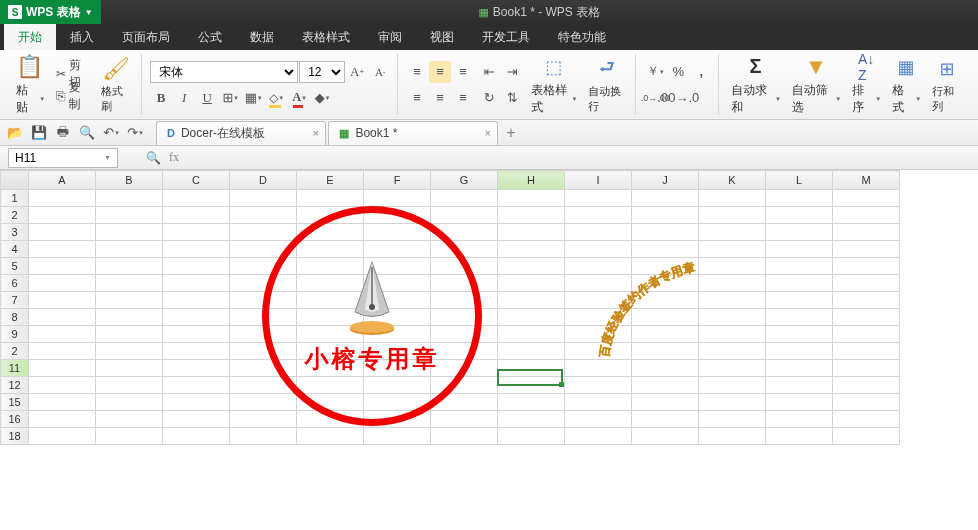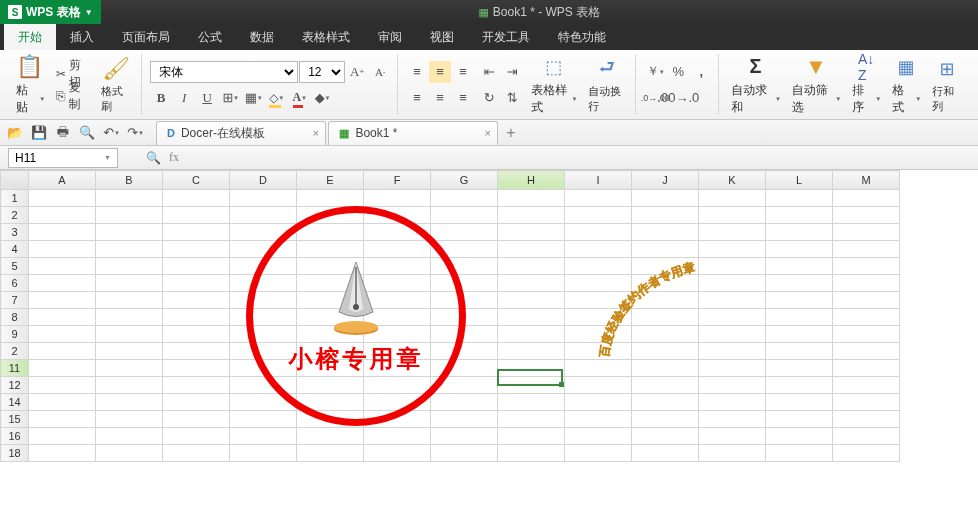--- a/index.html
+++ b/index.html
@@ -47,21 +47,21 @@
 .sheet th,.sheet td{border:1px solid #d4d4d4;height:17px;font-size:11px;color:#333;text-align:center;font-weight:normal}
 .sheet thead th{background:linear-gradient(#f8f8f8,#e8e8e8);height:19px}
 .sheet .corner{width:28px;background:linear-gradient(#f0f0f0,#e0e0e0)}
 .sheet .rowh{width:28px;background:linear-gradient(to right,#f8f8f8,#e8e8e8);text-align:center}
 .sheet .colh{width:67px}
 .sheet .colh.sel{background:linear-gradient(#e0f0d0,#c8e8b0)}
 .sheet .rowh.sel{background:linear-gradient(to right,#e0f0d0,#c8e8b0)}
 .sheet td{width:67px;background:#fff}
 .selcell{position:absolute;border:2px solid #3a8a3f;pointer-events:none}
 .selcell::after{content:"";position:absolute;right:-3px;bottom:-3px;width:5px;height:5px;background:#3a8a3f}
-.stamp{position:absolute;left:246px;top:36px;width:220px;height:220px;pointer-events:none}
+.stamp{position:absolute;left:262px;top:36px;width:220px;height:220px;pointer-events:none}
 .stamp .ring{width:220px;height:220px;border:7px solid #f00000;border-radius:50%;display:flex;flex-direction:column;align-items:center;justify-content:center;background:rgba(255,255,255,0.01)}
 .stamp .pen{font-size:56px}
 .stamp .txt{color:#f00000;font-weight:bold;font-size:24px;letter-spacing:3px;margin-top:6px;font-family:SimHei,sans-serif}
 .arc-text{position:absolute;left:588px;top:84px;width:260px;height:140px;pointer-events:none}
 </style>
 </head>
 <body>
 
 <div class="titlebar">
   <div class="app-logo">
@@ -469,36 +469,20 @@
           <td></td>
           <td></td>
           <td></td>
           <td></td>
           <td></td>
           <td></td>
           <td></td>
           <td></td>
         </tr>
         <tr>
-          <th class="rowh">14</th>
-          <td></td>
-          <td></td>
-          <td></td>
-          <td></td>
-          <td></td>
-          <td></td>
-          <td></td>
-          <td></td>
-          <td></td>
-          <td></td>
-          <td></td>
-          <td></td>
-          <td></td>
-        </tr>
-        <tr>
           <th class="rowh">15</th>
           <td></td>
           <td></td>
           <td></td>
           <td></td>
           <td></td>
           <td></td>
           <td></td>
           <td></td>
           <td></td>

